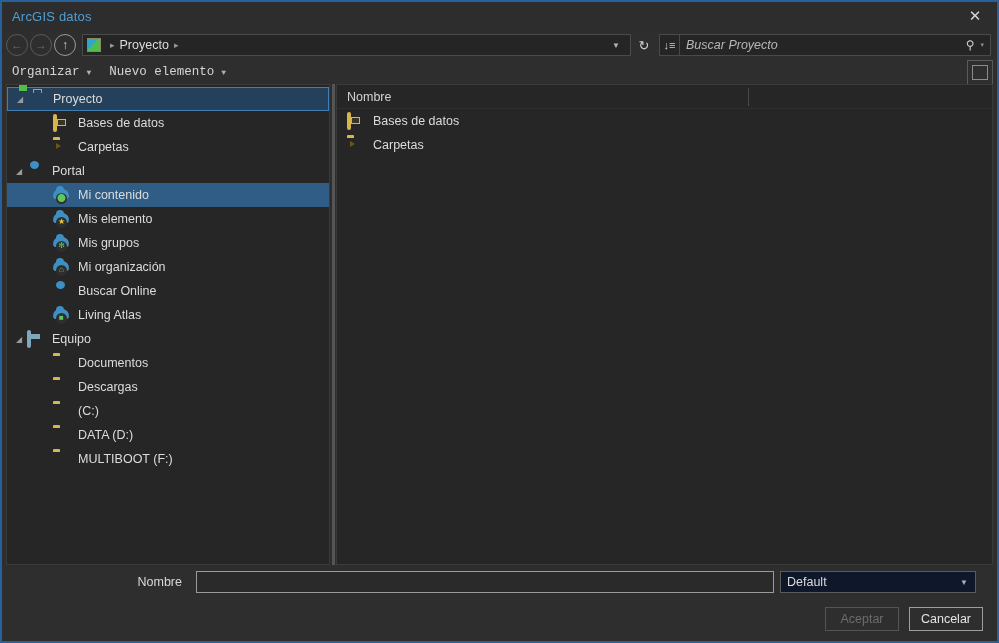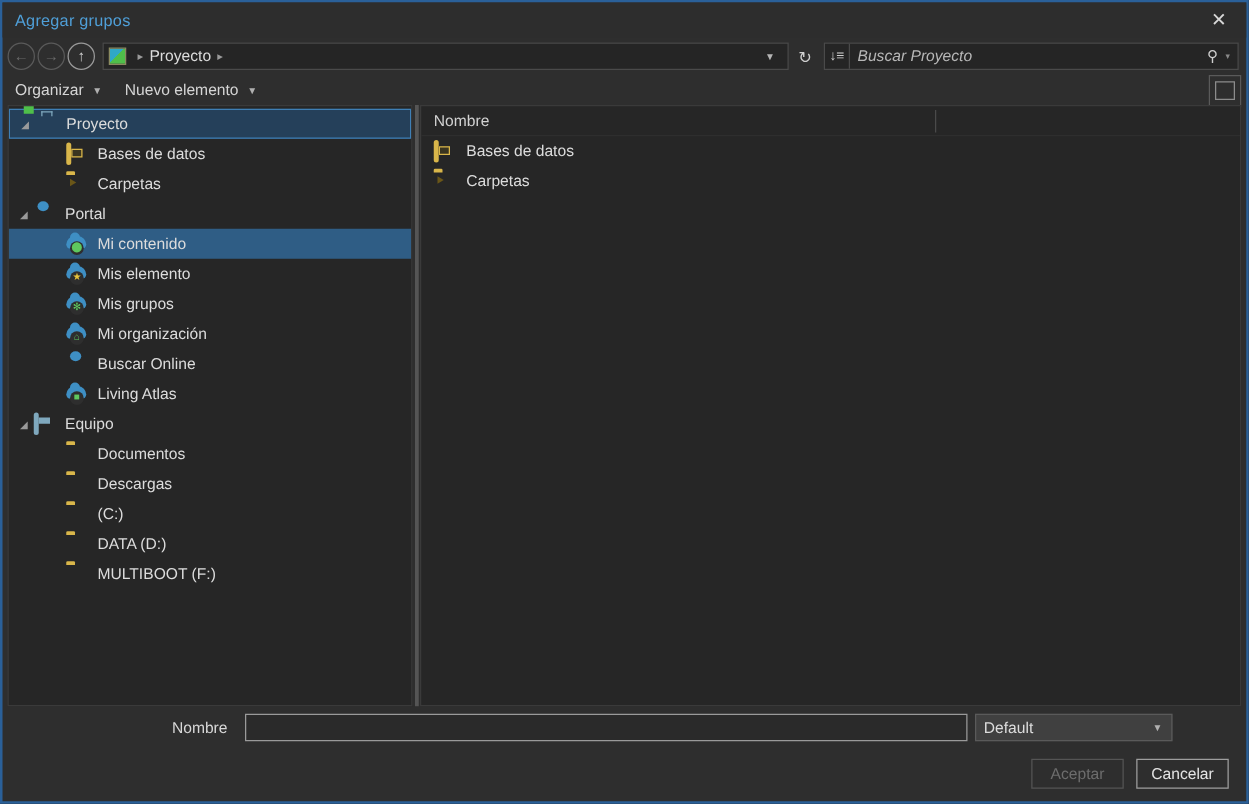--- a/index.html
+++ b/index.html
@@ -137,20 +137,21 @@
   .search-caret { color: #8a8a8a; font-size: 7px; padding: 0 6px 0 2px; cursor: pointer; }
 
   
   .toolbar {
     height: 24px;
     display: flex;
     align-items: center;
     flex: 0 0 auto;
     padding-left: 8px;
     position: relative;
+    font-family: Liberation Mono, monospace;
   }
   .tb-item {
     display: flex; align-items: center;
     color: #d5d5d5;
     font-size: 12.5px;
     padding: 2px 6px 2px 2px;
     margin-right: 10px;
     cursor: pointer;
   }
   .tb-caret { font-size: 8px; color: #b0b0b0; margin-left: 7px; }
@@ -404,23 +405,23 @@
     background: #2a2a2a;
     border: 1px solid #9a9a9a;
     outline: none;
     color: #e0e0e0;
     font-size: 12.5px;
     font-family: "Liberation Sans", sans-serif;
     padding: 0 5px;
   }
   .type-select {
     margin-left: 6px;
-    width: 158px;
+    width: 196px;
     height: 22px;
-    background: #404040;
+    background: #0f172a;
     border: 1px solid #5a5a5a;
     color: #dcdcdc;
     font-size: 12.5px;
     display: flex;
     align-items: center;
     padding: 0 6px;
     cursor: pointer;
     position: relative;
   }
   .type-select .sc {
@@ -449,21 +450,21 @@
     cursor: default;
     margin-left: 19px;
   }
 </style>
 </head>
 <body>
 
 <div class="window">
 
   <div class="titlebar">
-    <div class="titlebar-title">Agregar grupos</div>
+    <div class="titlebar-title">ArcGIS datos</div>
     <div class="close-btn">✕</div>
   </div>
 
   <div class="addressbar">
     <div class="nav-circle">←</div>
     <div class="nav-circle">→</div>
     <div class="nav-circle enabled">↑</div>
 
     <div class="path-box">
       <div class="proj-icon"></div>

